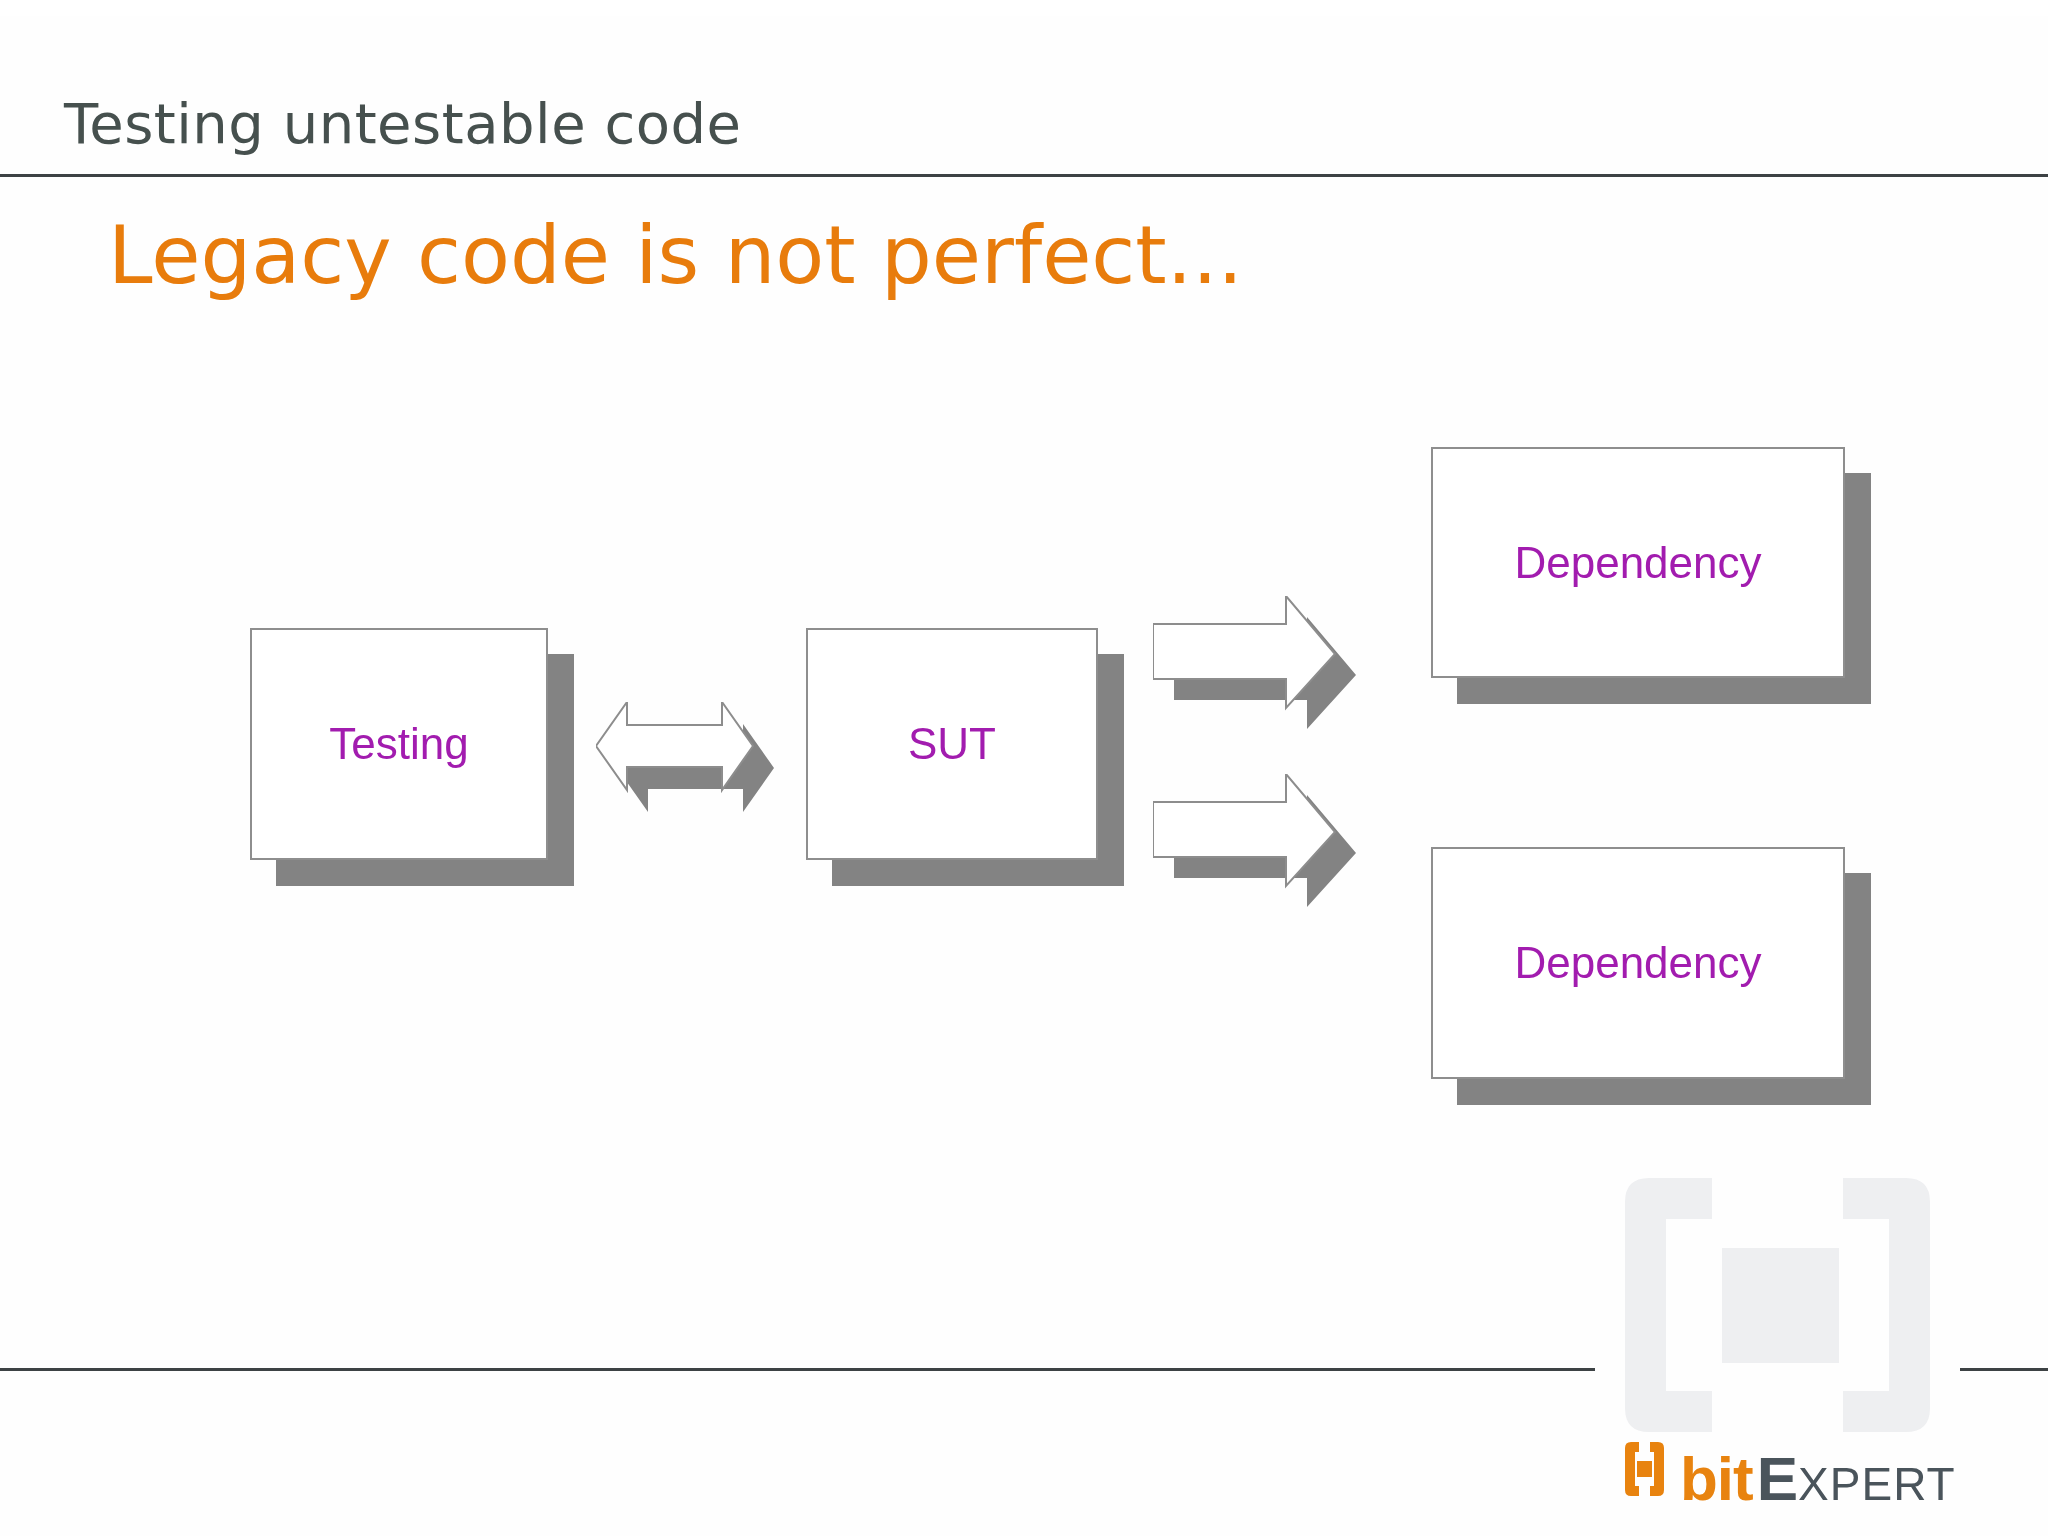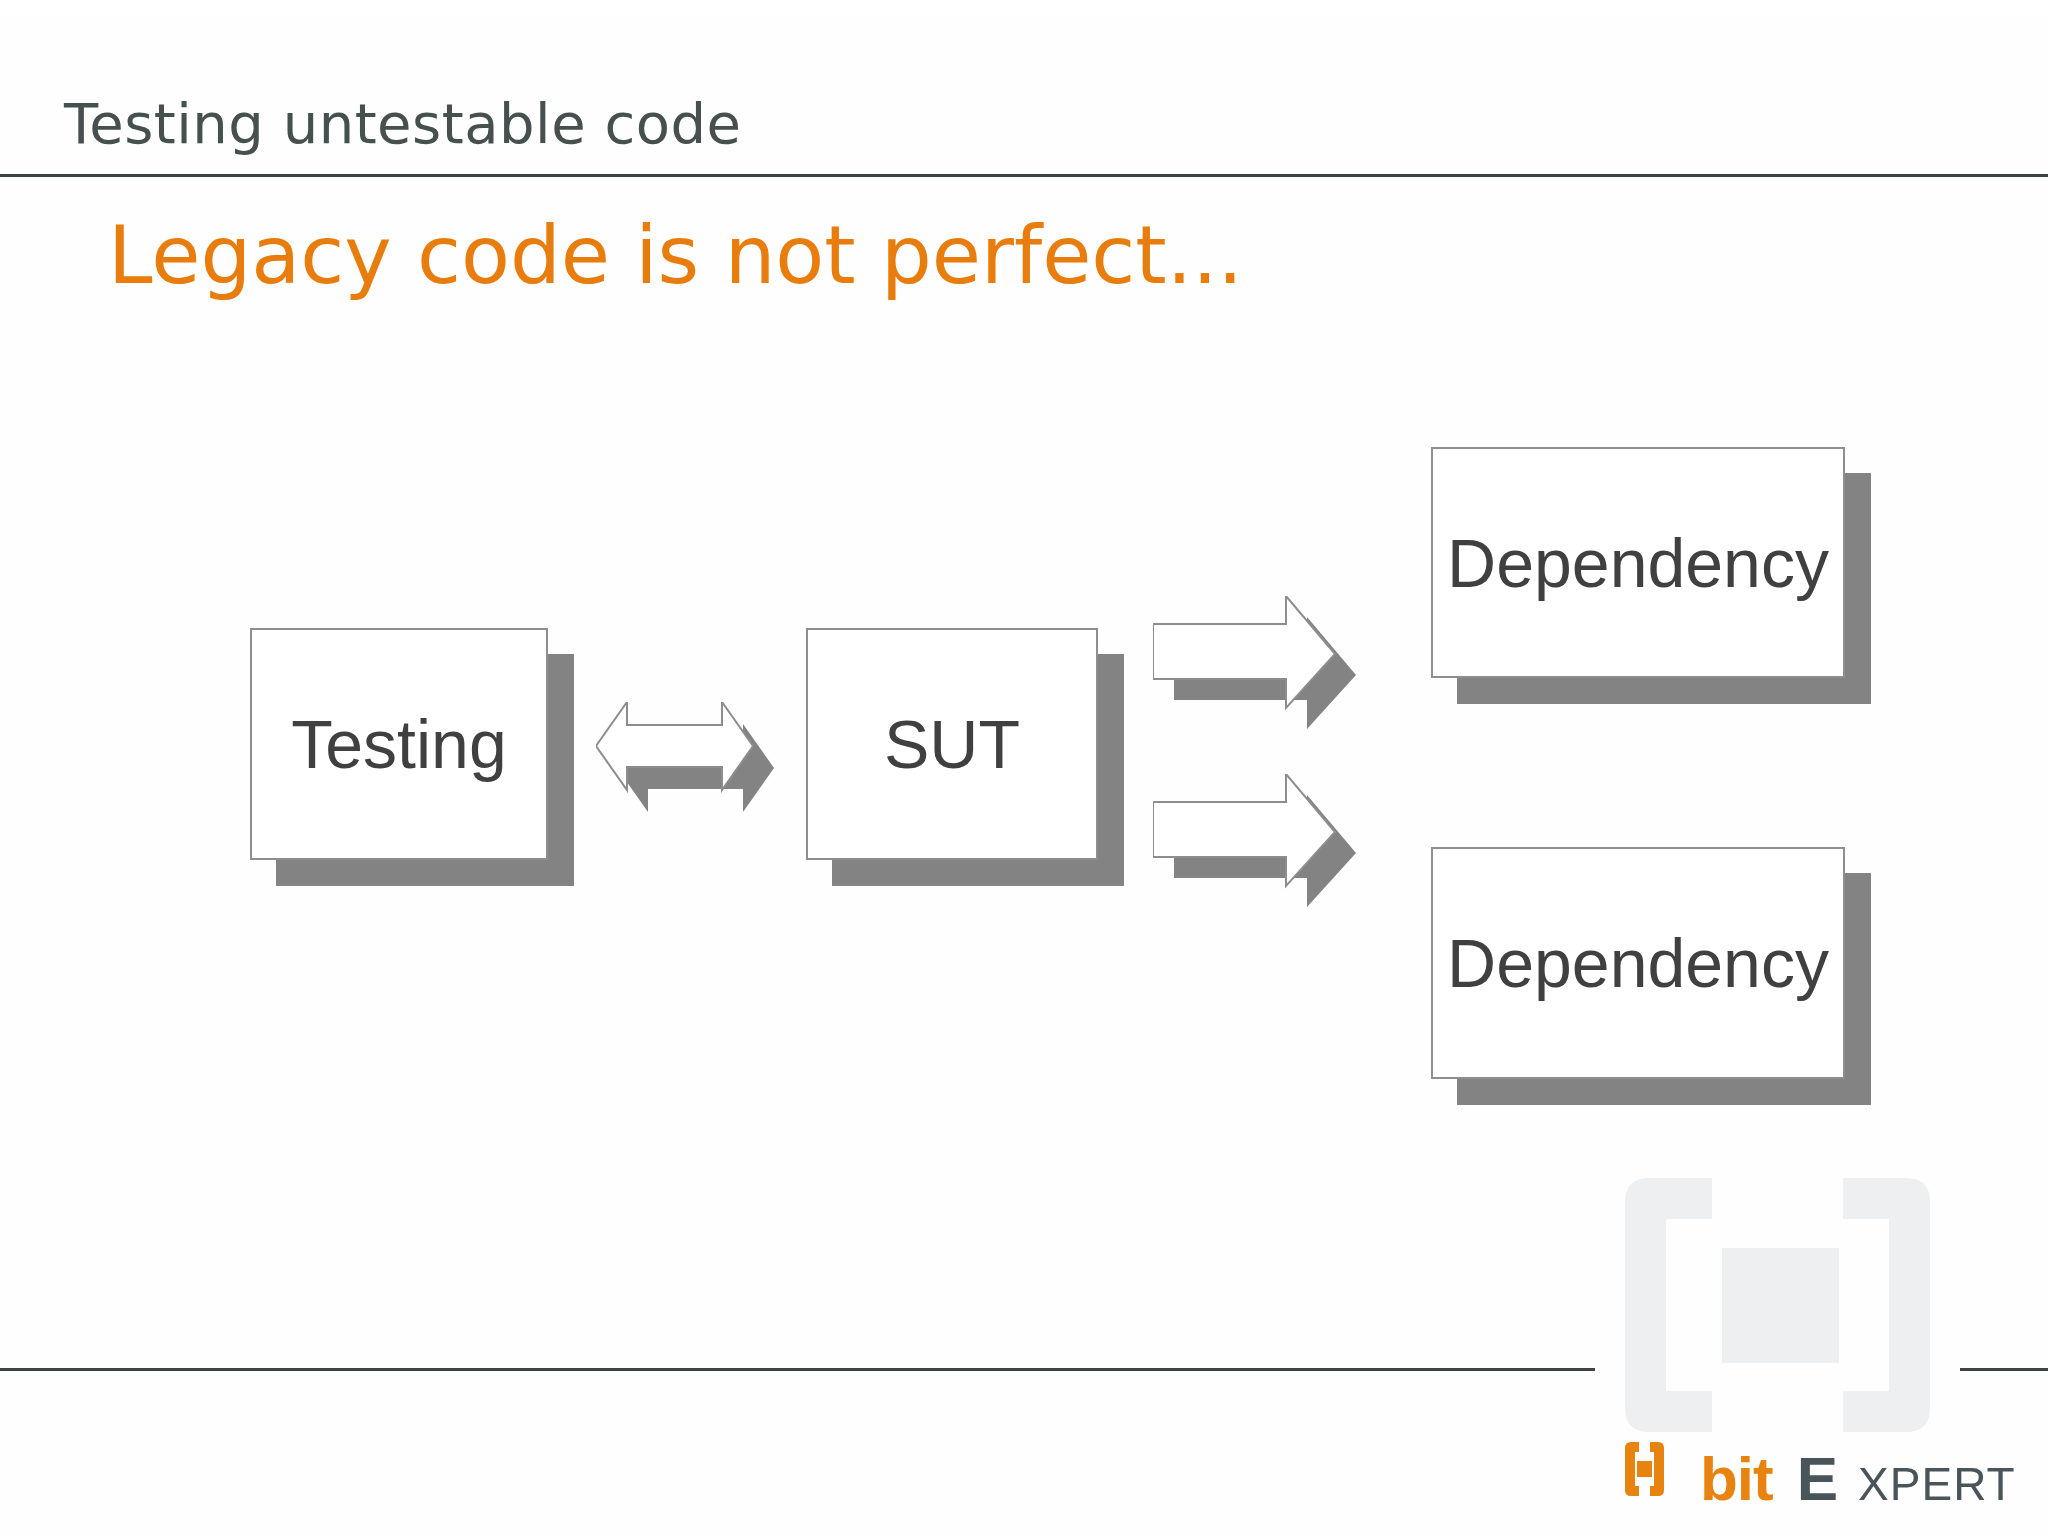--- a/index.html
+++ b/index.html
@@ -47,22 +47,22 @@
     border: 2px solid #8e8e8e;
     box-shadow: 26px 26px 0 0 #838383;
     display: flex;
     align-items: center;
     justify-content: center;
     box-sizing: border-box;
     z-index: 2;
   }
   .box-label {
     font-family: "Liberation Sans", sans-serif;
-    font-size: 68px;
-    color: #404040;
+    font-size: 44px;
+    color: #a21caf;
     white-space: nowrap;
   }
   .box-unittest   { left: 250px;  top: 612px; width: 298px; height: 232px; }
   .box-sut        { left: 806px;  top: 612px; width: 292px; height: 232px; text-align: center; }
   .box-dep-top    { left: 1431px; top: 431px; width: 414px; height: 231px; }
   .box-dep-bottom { left: 1431px; top: 831px; width: 414px; height: 232px; }
 
   .connector { position: absolute; z-index: 2; }
   .connector-double { left: 596px;  top: 686px; }
   .connector-top    { left: 1153px; top: 580px; }
@@ -77,21 +77,20 @@
     z-index: 3;
   }
   .watermark { position: absolute; left: 30px; top: 12px; }
   .logotype {
     position: absolute;
     left: 28px; top: 272px;
     display: flex;
     align-items: baseline;
     font-family: "Liberation Sans", sans-serif;
     white-space: nowrap;
-    gap: 20px;
   }
   .logo-icon { margin-right: 14px; margin-bottom: -10px; }
   .logo-bit {
     color: #e8830f;
     font-size: 62px;
     font-weight: 700;
     letter-spacing: -1px;
   }
   .logo-e {
     color: #4a545b;

